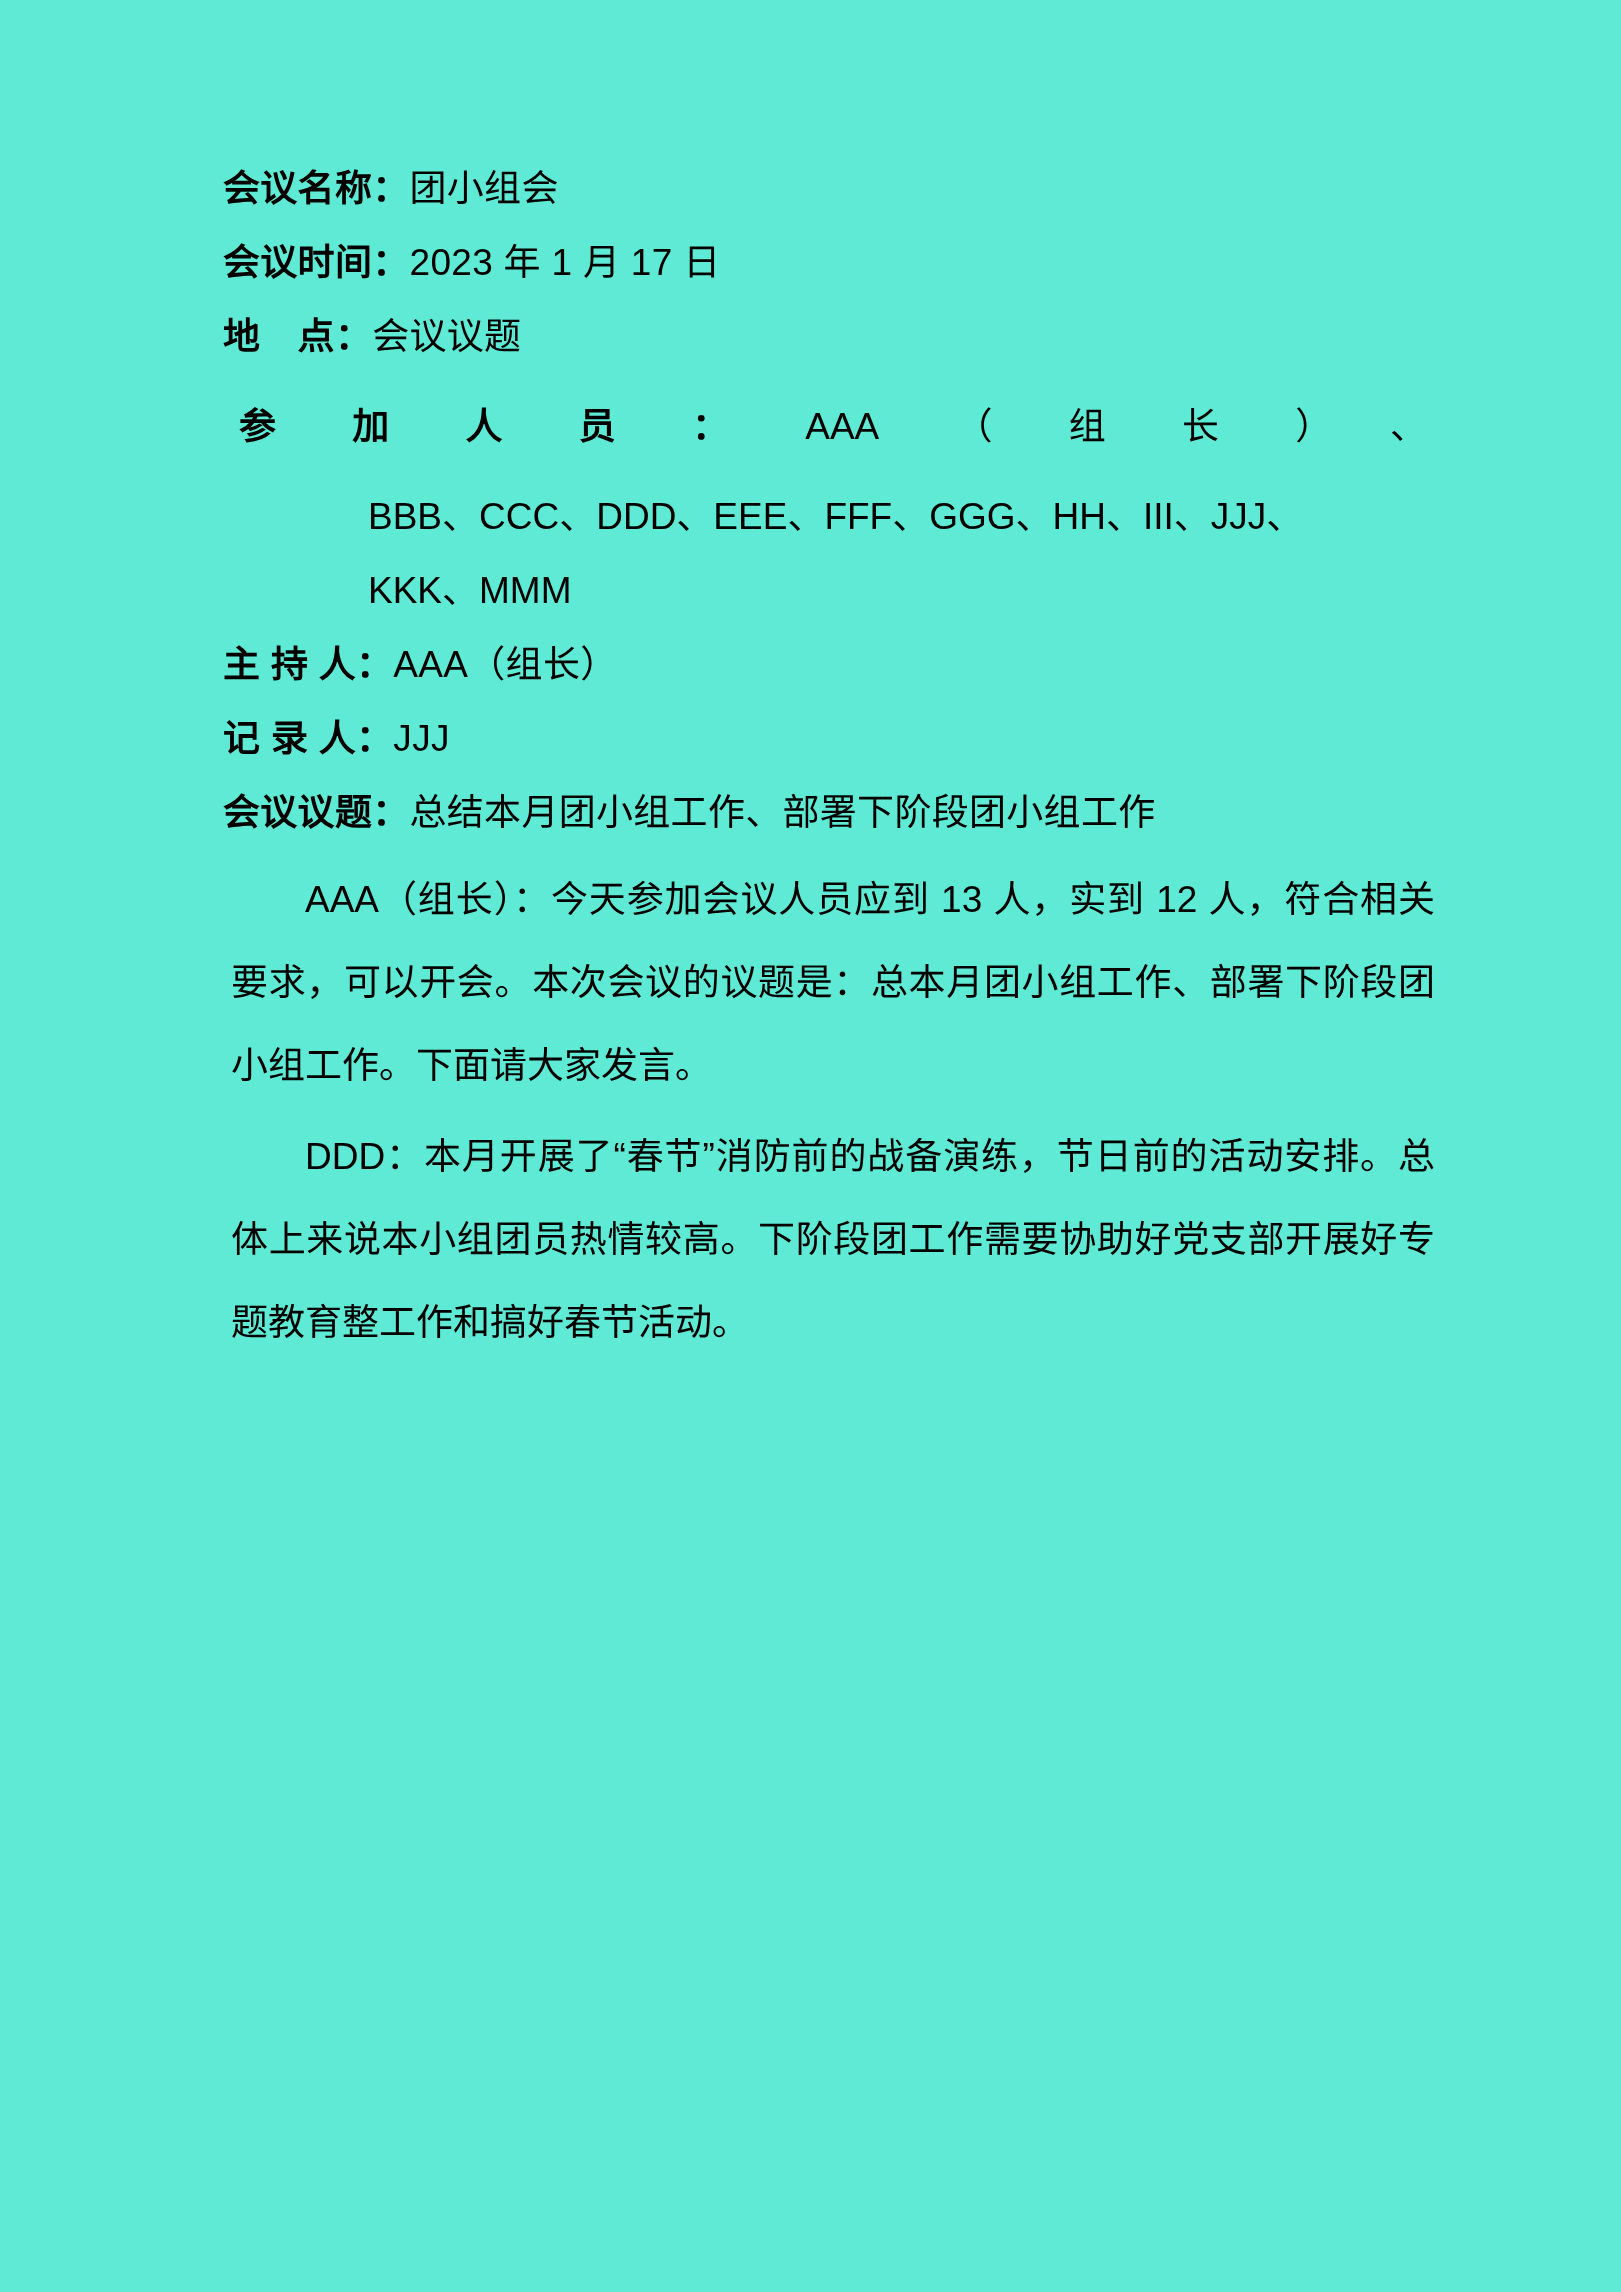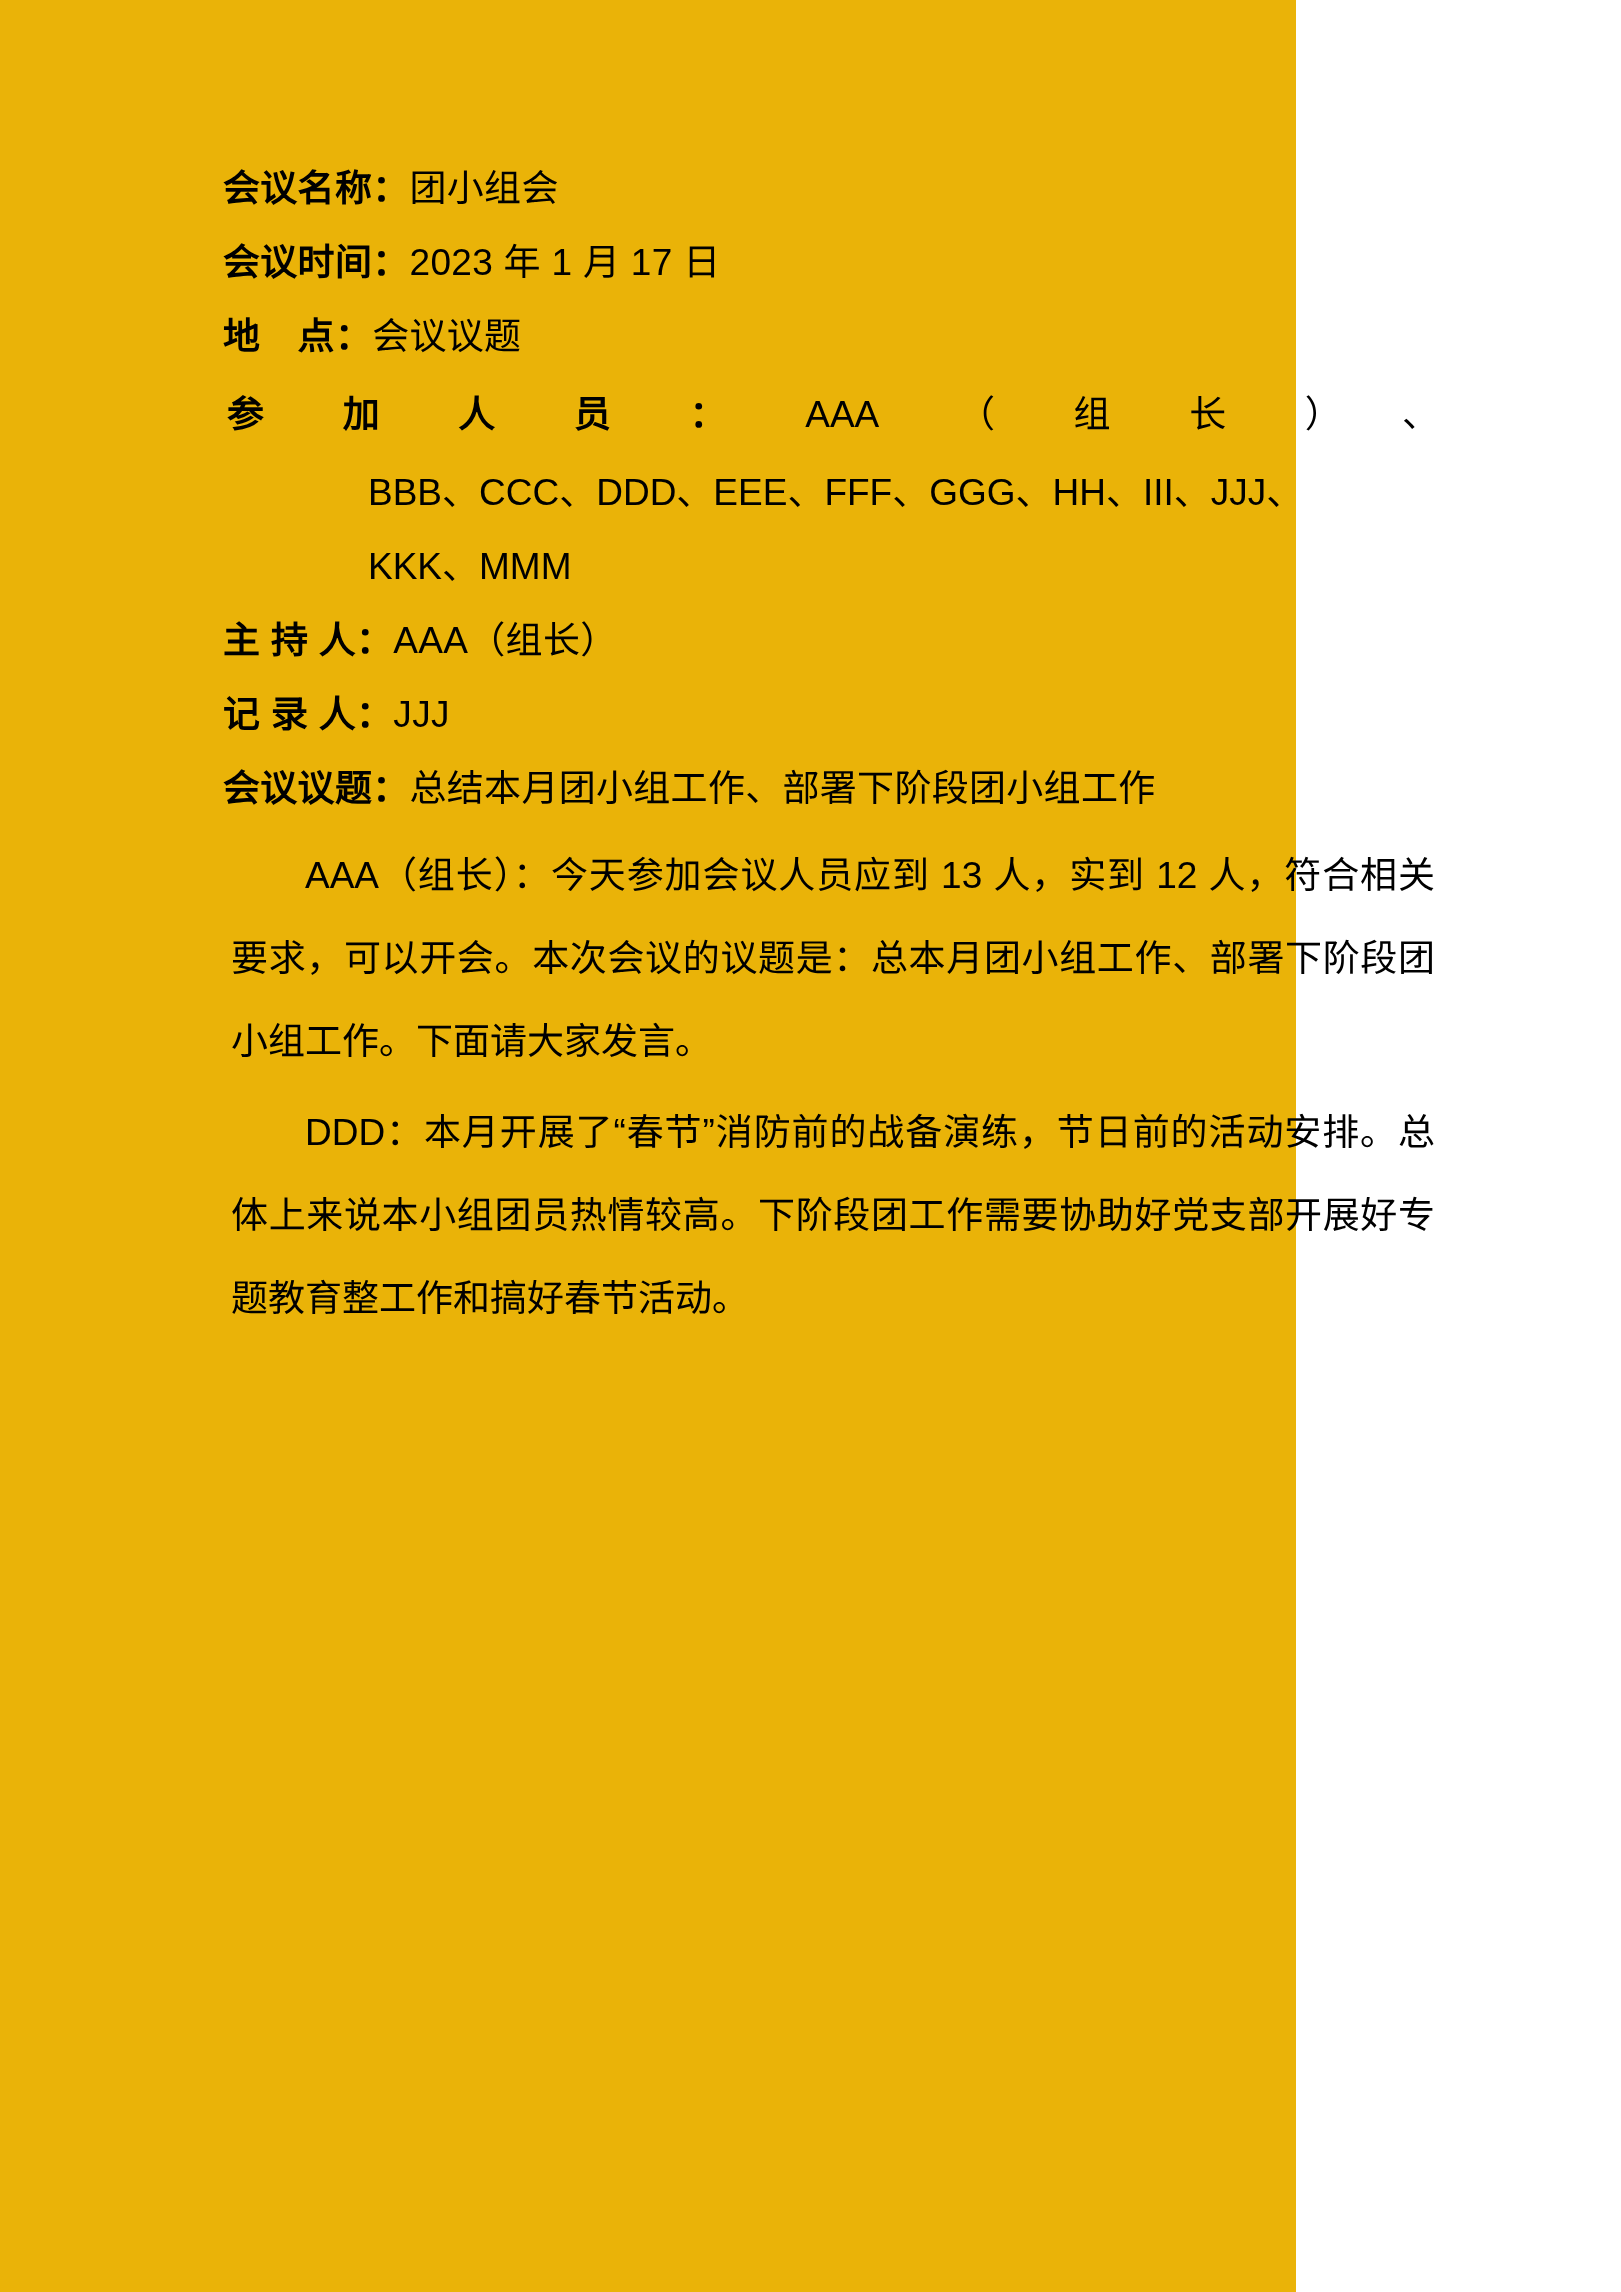--- a/index.html
+++ b/index.html
@@ -10,24 +10,24 @@
   body {
     width: 1621px;
     height: 2293px;
     font-family: "Liberation Sans", "DejaVu Sans", sans-serif;
     color: #000000;
     -webkit-font-smoothing: antialiased;
   }
   .page {
     position: relative;
     box-sizing: border-box;
-    width: 1296px;
+    width: 1621px;
     height: 2293px;
     padding: 152px 174px 118px 223px;
-    background: #eab308;
+    background: #5eead4;
   }
   .doc-body {
     width: 1220px;
   }
 
   
   .meta-line {
     font-size: 37px;
     line-height: 74px;
     letter-spacing: 0.3px;
@@ -39,21 +39,21 @@
   .meta-value {
     font-weight: normal;
   }
 
   
   .meta-justified {
     font-size: 37px;
     line-height: 74px;
     text-align: justify;
     text-align-last: justify;
-    margin: 4px;
+    margin: 16px;
   }
   .meta-justified .lbl {
     font-weight: bold;
   }
   .participants-cont {
     font-size: 37px;
     line-height: 74px;
     margin: 0;
     padding-left: 145px;
     text-align: left;

